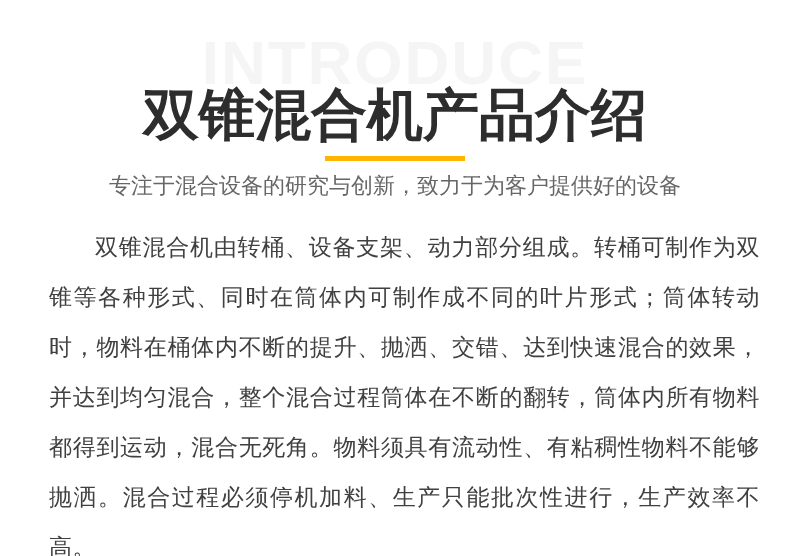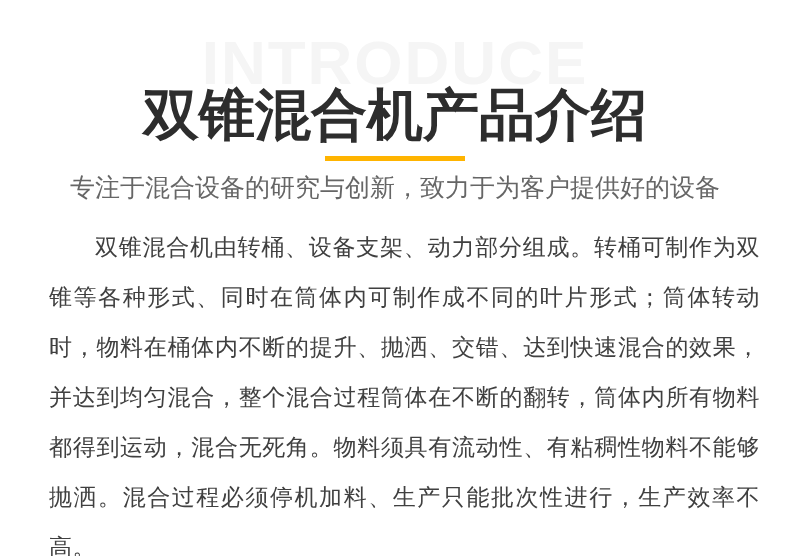--- a/index.html
+++ b/index.html
@@ -62,21 +62,21 @@
     background: #ffb400;
     z-index: 2;
   }
   .subtitle {
     position: absolute;
     top: 171px;
     left: 0;
     right: 0;
     margin: 0;
     text-align: center;
-    font-size: 25px;
+    font-size: 22px;
     line-height: 1.35;
     color: #666666;
     z-index: 1;
   }
   .content {
     margin-top: 10px;
     padding: 0 30px;
     margin-left: 19px;
   }
   .paragraph {

